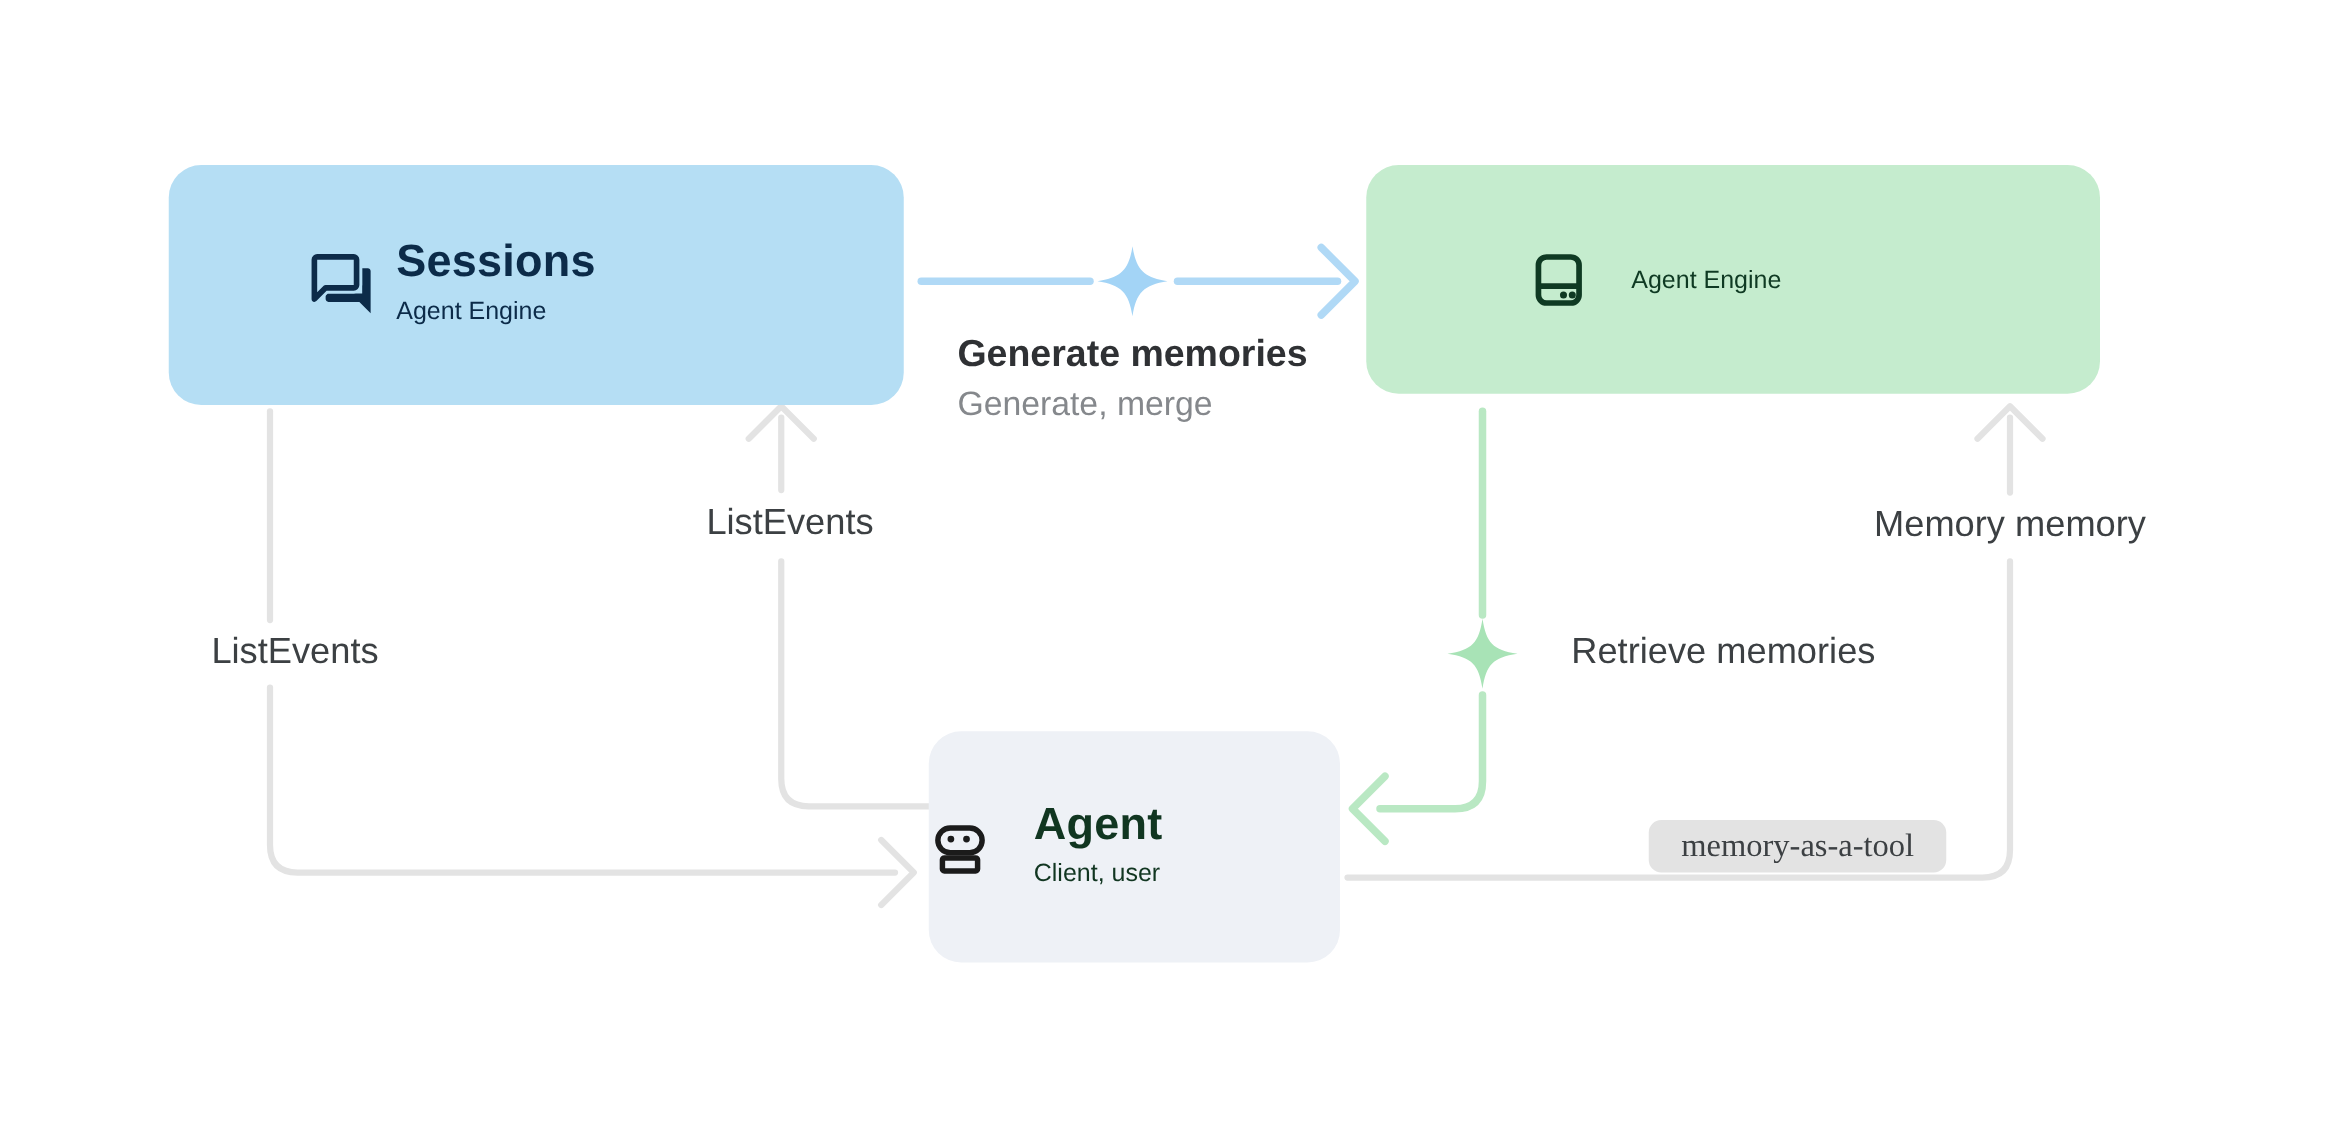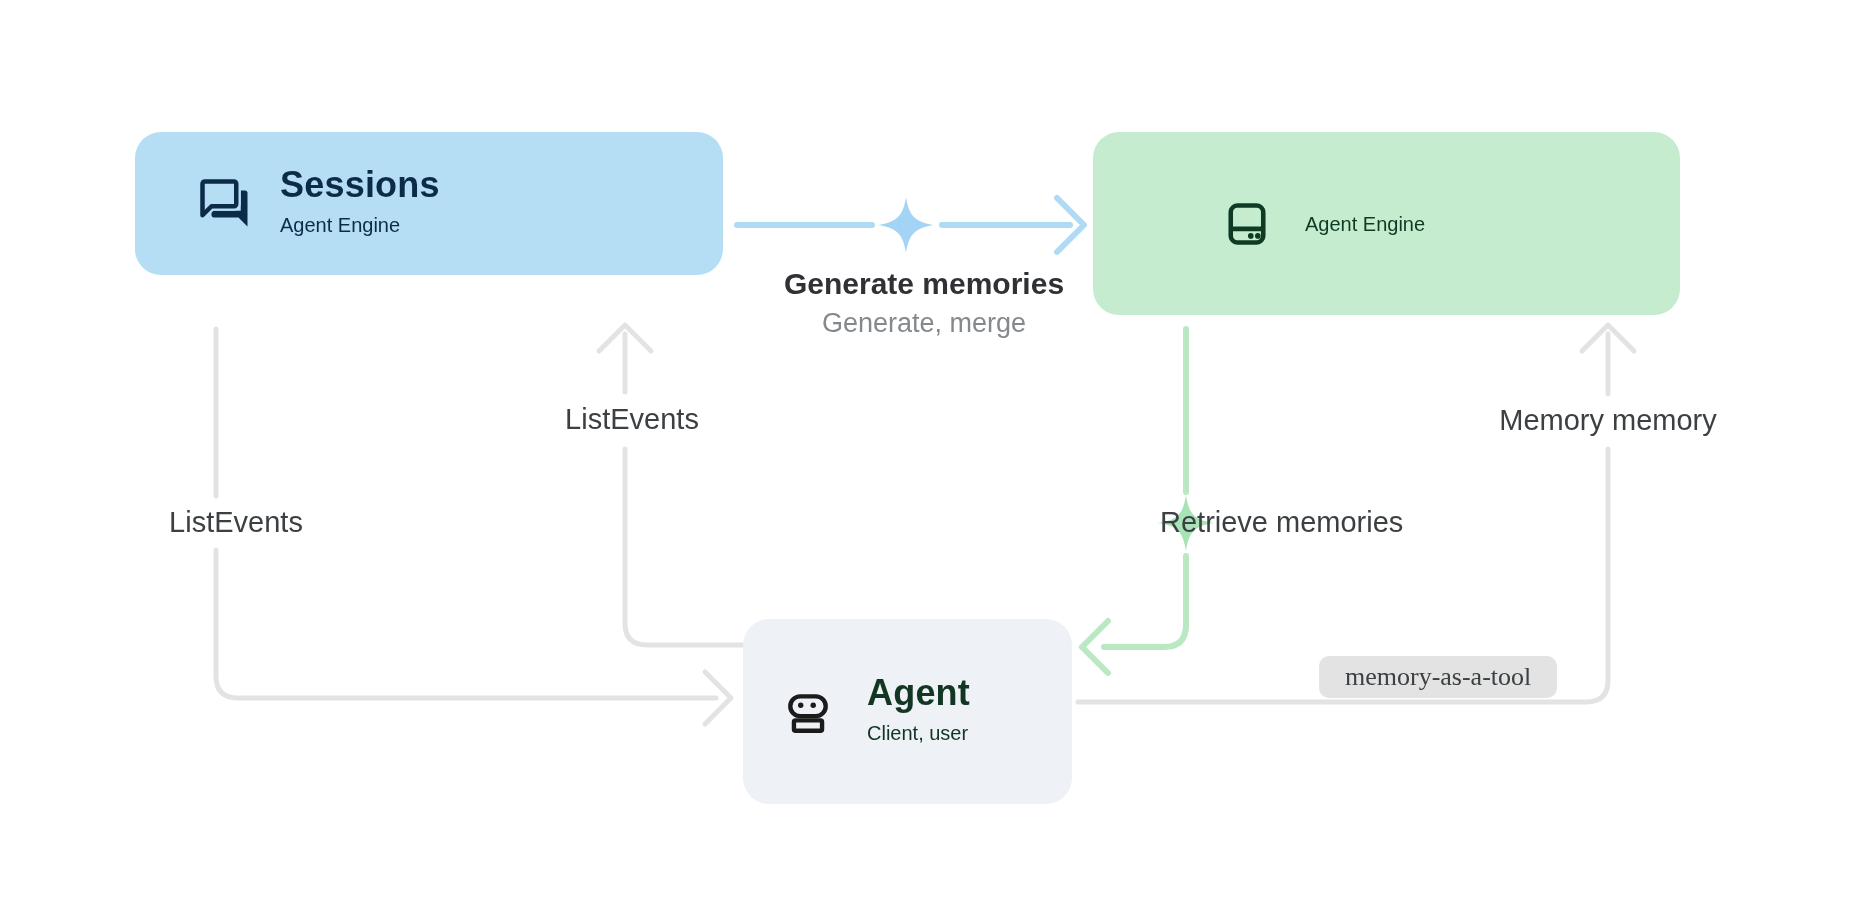--- a/index.html
+++ b/index.html
@@ -25,35 +25,35 @@
 
   .node{
     position:absolute; display:flex; align-items:center; border-radius:26px;
     box-sizing:border-box;
   }
   .node .nicon{flex:0 0 auto; display:block;}
   .ntext{display:flex; flex-direction:column;}
   .node-title{font-size:36px; font-weight:700; line-height:42px; letter-spacing:0.2px;}
   .node-sub{font-size:20px; font-weight:400; line-height:38px;}
 
-  .node-sessions{left:135px; top:132px; width:588px; height:143px;
-    background:var(--sessions-fill); color:var(--sessions-text); padding-left:63px; gap:28px;}
+  .node-sessions{left:135px; top:132px; width:588px; height:192px;
+    background:var(--sessions-fill); color:var(--sessions-text); padding-left:112px; gap:16px;}
   .node-memory{left:1093px; top:132px; width:587px; height:183px;
     background:var(--memory-fill); color:var(--memory-text); padding-left:128px; gap:32px;}
-  .node-agent{left:743px; top:619px; width:329px; height:185px;
-    background:var(--agent-fill); color:var(--agent-text); padding-left:40px; gap:34px;}
+  .node-agent{left:743px; top:585px; width:329px; height:185px;
+    background:var(--agent-fill); color:var(--agent-text); gap:34px;}
 
   .edge-label{
     position:absolute; font-size:29px; font-weight:400; color:var(--label-text);
     white-space:nowrap; transform:translate(-50%,-50%);
   }
   .edge-label.left-anchored{transform:translate(0,-50%);}
   .gen-label{
     position:absolute; left:906px; top:266px; transform:translateX(-50%);
-    text-align:center; white-space:nowrap;margin-left:18px;
+    text-align:left; white-space:nowrap;
   }
   .gen-main{font-size:30px; font-weight:700; color:#2f3134; line-height:36px;}
   .gen-sub{font-size:27px; font-weight:400; color:var(--sublabel-text); line-height:32px; margin-top:5px;}
   .badge{
     position:absolute; left:1319px; top:656px; height:42px; padding:0 26px;
     display:flex; align-items:center; justify-content:center;
     background:var(--badge-bg); color:var(--badge-text);
     border-radius:10px; font-size:26px; white-space:nowrap;font-family:Liberation Serif, serif;
   }
 </style>
@@ -128,17 +128,17 @@
     <div class="gen-main">Generate memories</div>
     <div class="gen-sub">Generate, merge</div>
   </div>
 
   <div class="edge-label" style="left:632px; top:419px;">ListEvents</div>
 
   <div class="edge-label" style="left:217px; top:522px;margin-left:19px;">ListEvents</div>
 
   <div class="edge-label" style="left:1608px; top:420px;">Memory memory</div>
 
-  <div class="edge-label left-anchored" style="left:1160px; top:522px;">Retrieve memories</div>
+  <div class="edge-label left-anchored" style="left:1257px; top:522px;">Retrieve memories</div>
 
   <div class="badge">memory-as-a-tool</div>
 
 </div>
 
 </body></html>

